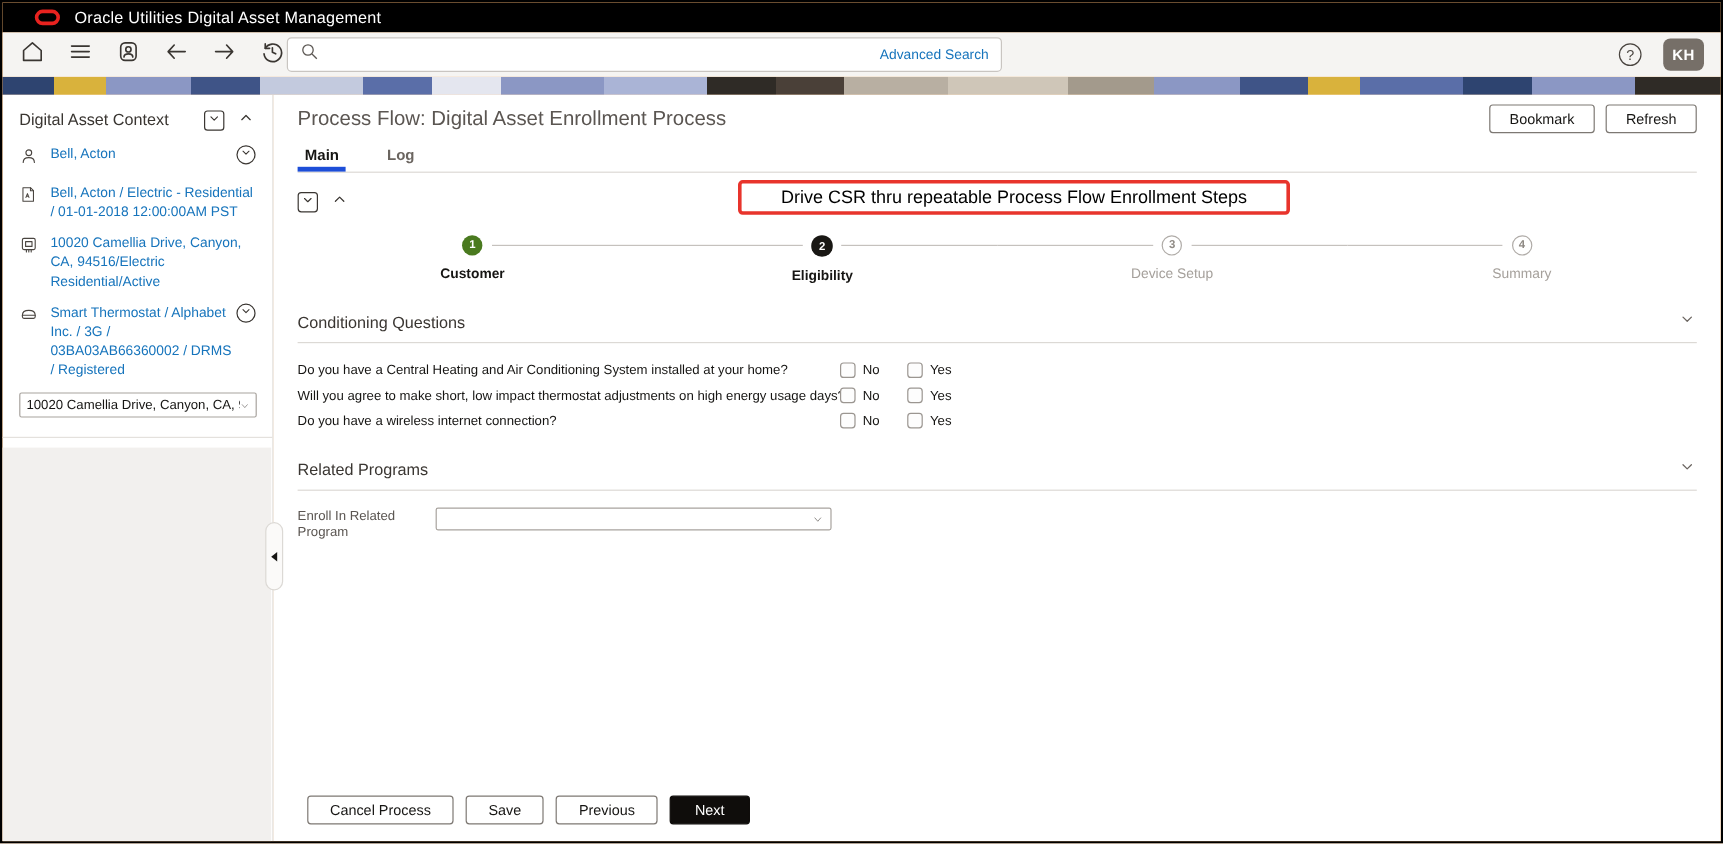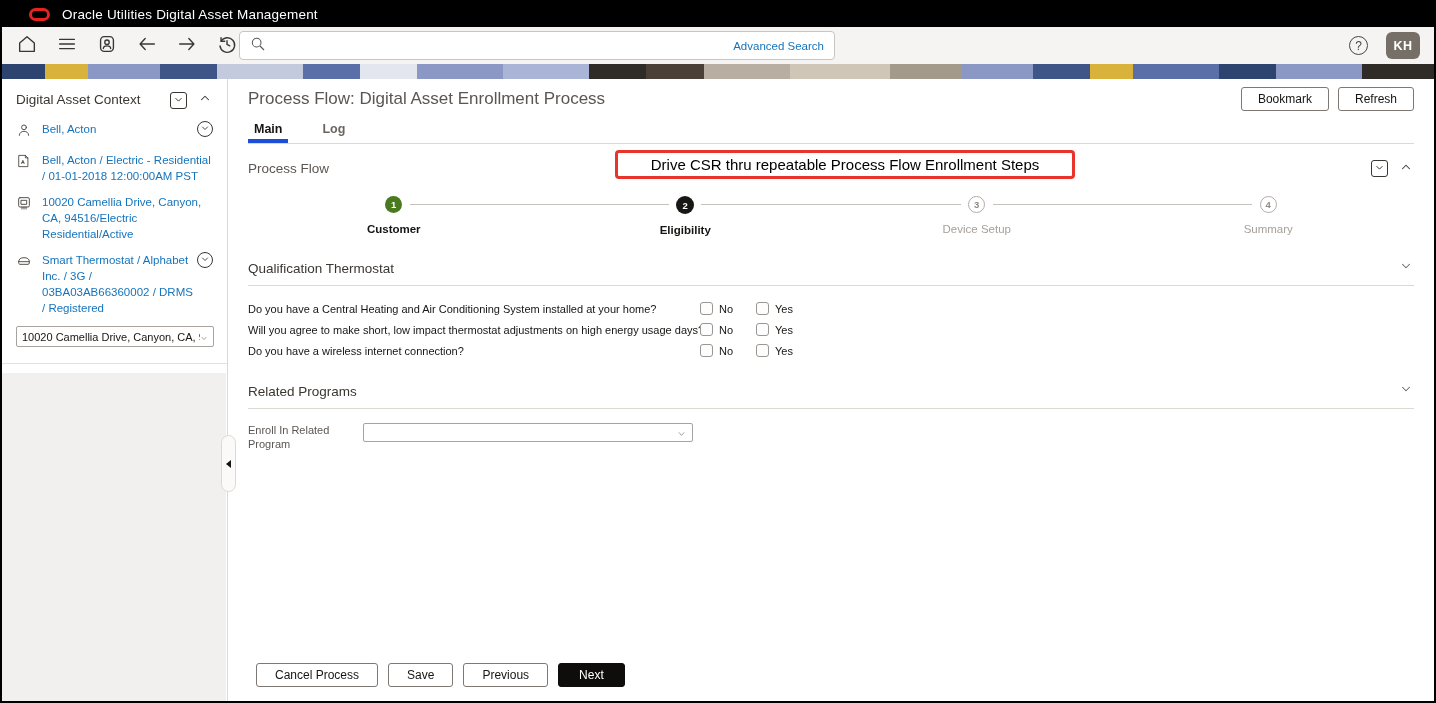--- a/index.html
+++ b/index.html
@@ -271,21 +271,20 @@
           <button class="btn">Refresh</button>
         </div>
       </div>
 
       <div class="tabs">
         <div class="tab active">Main</div>
         <div class="tab">Log</div>
       </div>
 
       <div class="zone-row">
-        <div class="zone-title">Process Flow</div>
         <div class="annotation">Drive CSR thru repeatable Process Flow Enrollment Steps</div>
         <div class="zone-icons">
           <div class="icon-btn boxed-chev">
             <span><svg width="13" height="13" viewBox="0 0 24 24">
                   <path d="M7 10 L12 15 L17 10"></path>
                 </svg></span>
           </div>
           <div class="icon-btn chev">
             <span><svg width="14" height="14" viewBox="0 0 24 24">
                   <path d="M6 15 L12 9 L18 15"></path>
@@ -307,21 +306,21 @@
           <div class="step-dot">3</div>
           <div class="step-label">Device Setup</div>
         </div>
         <div class="step upcoming">
           <div class="step-dot">4</div>
           <div class="step-label">Summary</div>
         </div>
       </div>
 
       <div class="section-head qual">
-        <div class="section-title">Qualification Thermostat</div>
+        <div class="section-title">Conditioning Questions</div>
         <div class="icon-btn chev gray">
           <span><svg width="14" height="14" viewBox="0 0 24 24">
                 <path d="M6 9 L12 15 L18 9"></path>
               </svg></span>
         </div>
       </div>
 
       <div class="questions">
         <div class="q-row">
           <div class="q-text">Do you have a Central Heating and Air Conditioning System installed at your home?</div>

